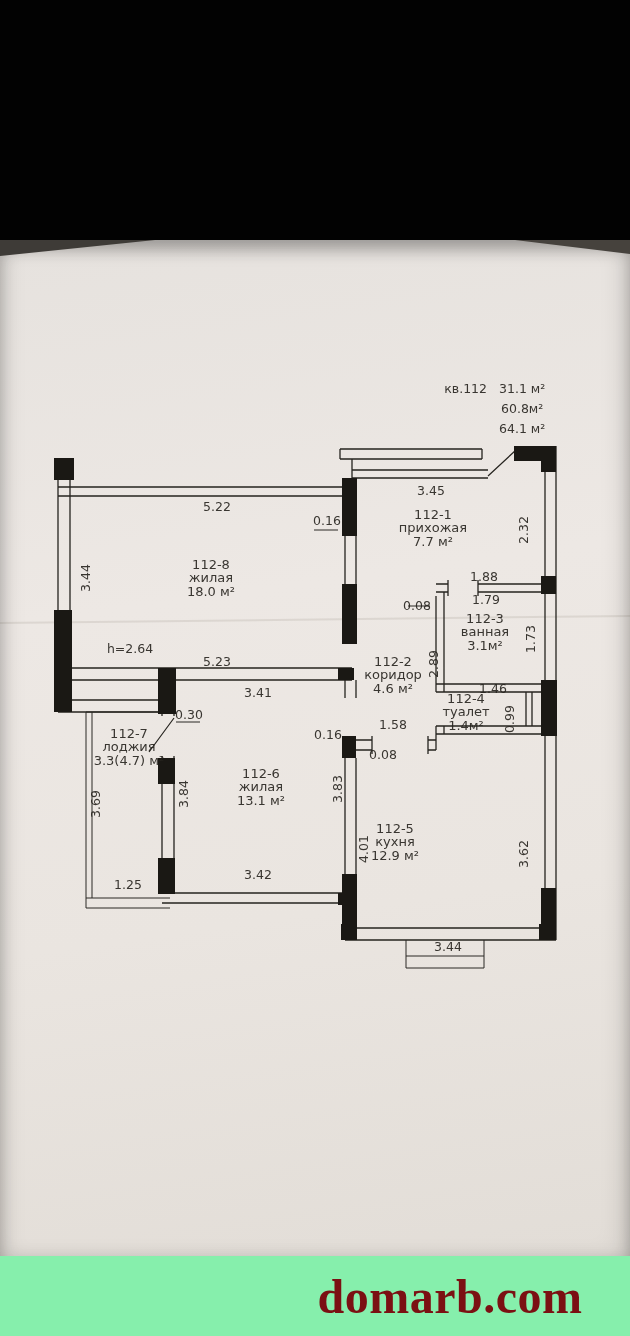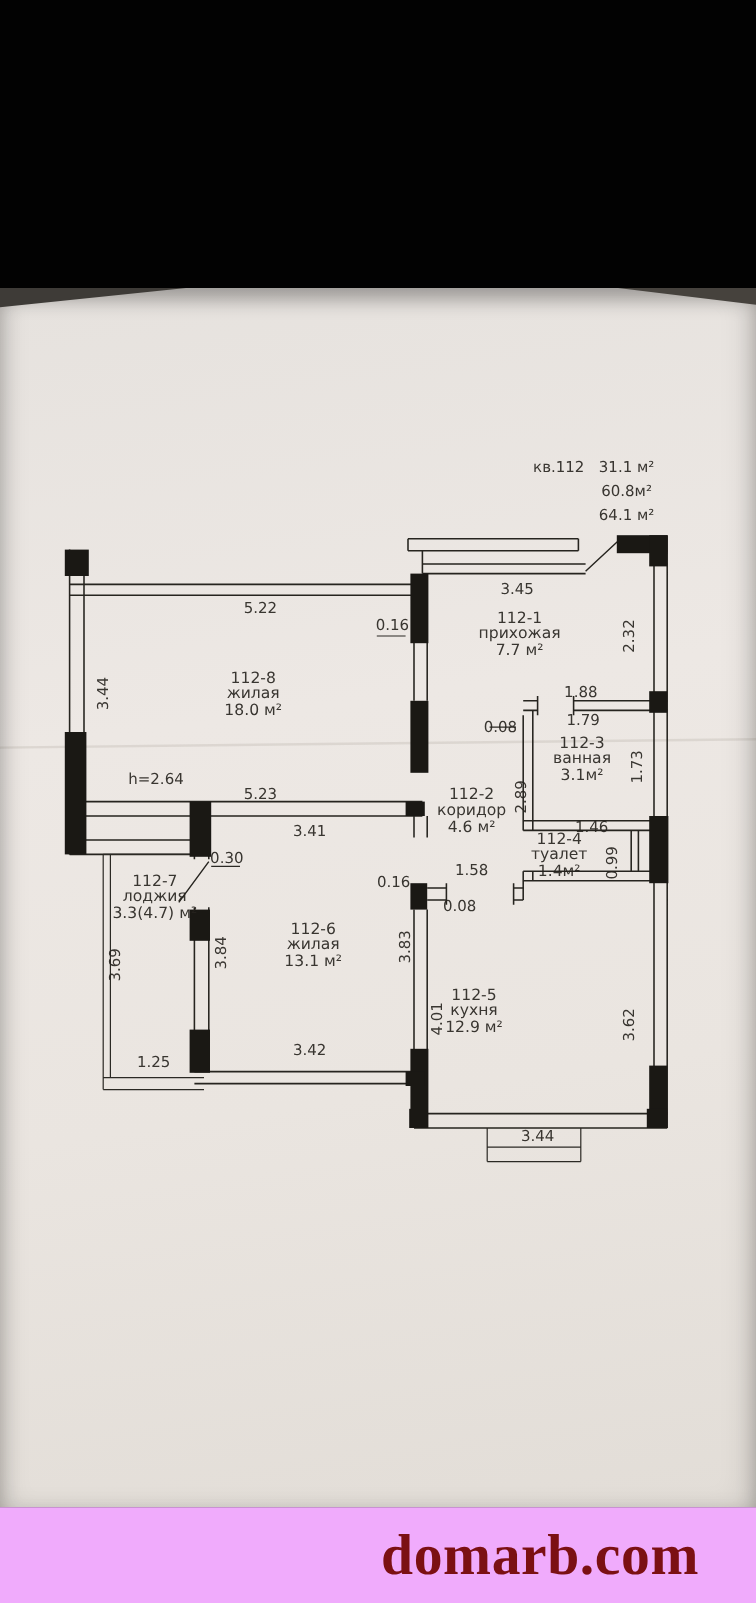--- a/index.html
+++ b/index.html
@@ -25,21 +25,21 @@
   }
   svg.floorplan{
     position:absolute;top:0;left:0;width:630px;height:1336px;
   }
   svg.floorplan text{
     font-family:"DejaVu Sans",sans-serif;fill:#26231e;opacity:0.9;
   }
   svg.floorplan text.dim{font-size:12.5px;}
   svg.floorplan text.room{font-size:13px;}
   .watermark-bar{
-    position:absolute;top:1256px;left:0;width:630px;height:80px;background:#f0abfc;
+    position:absolute;top:1256px;left:0;width:630px;height:80px;background:#86efac;
     display:flex;align-items:center;justify-content:center;
   }
   .watermark-bar span{
     transform:translateX(135px);
     font-family:"Liberation Serif","DejaVu Serif",serif;
     font-weight:700;font-size:48px;color:#7b1013;letter-spacing:0.5px;
   }
 </style>
 </head>
 <body>

